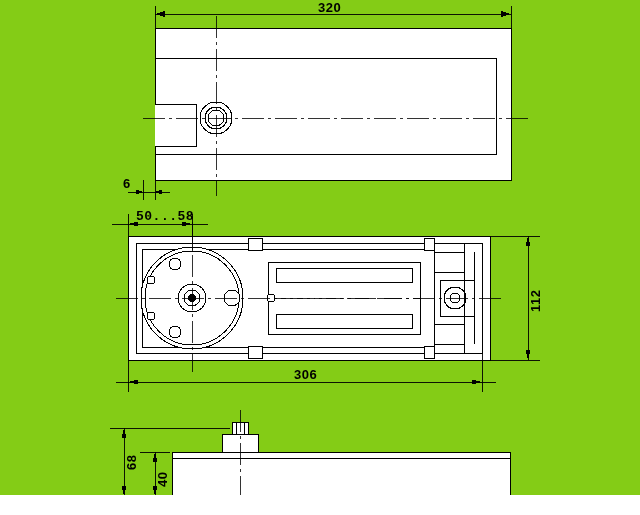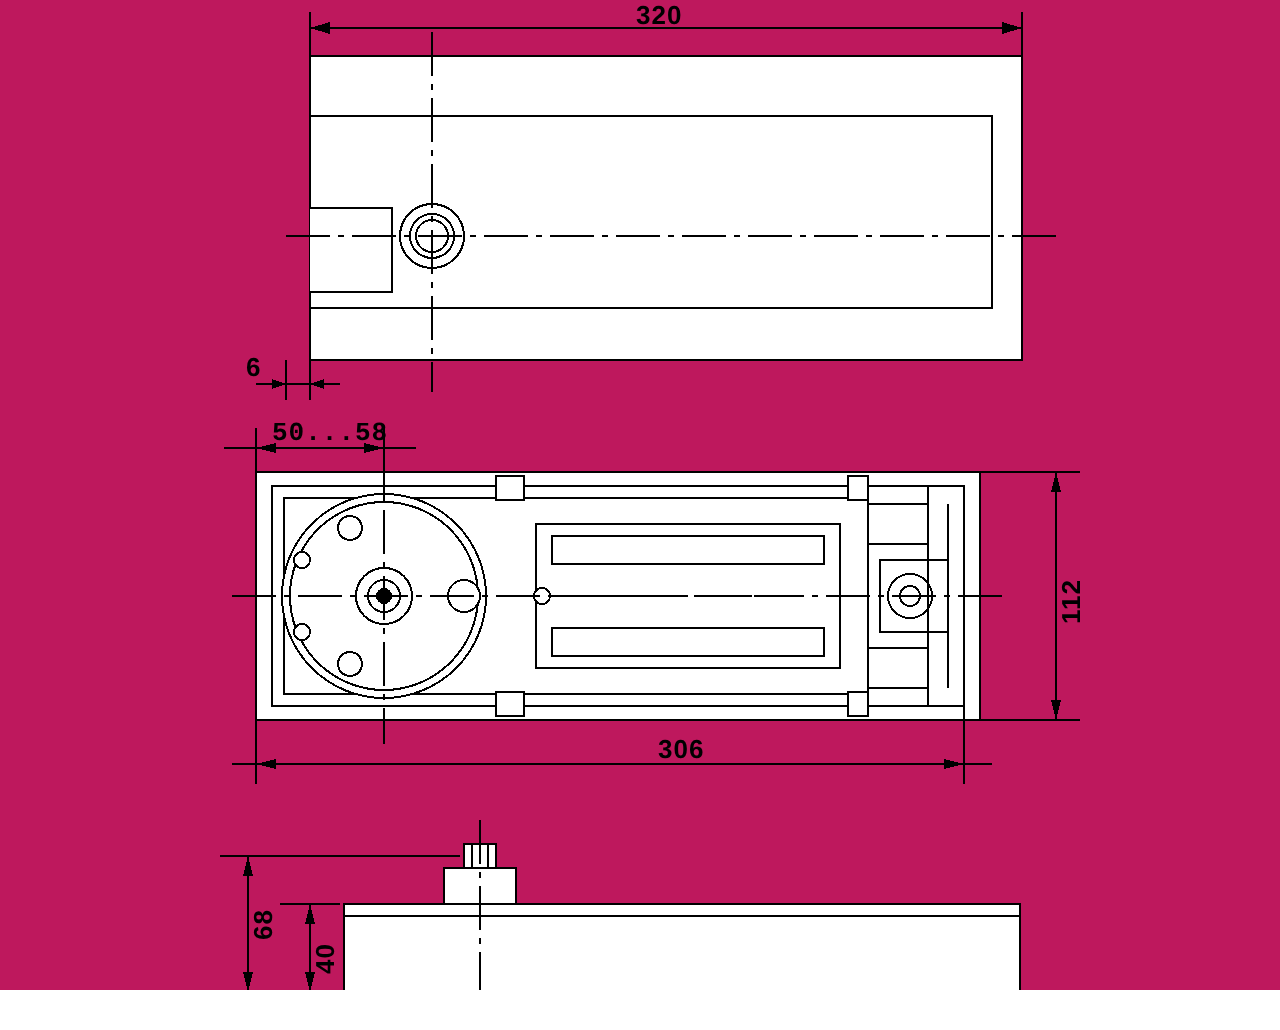--- a/index.html
+++ b/index.html
@@ -4,21 +4,21 @@
 <style>
   html, body {
     margin: 0;
     padding: 0;
     background: #ffffff;
   }
   #stage {
     position: relative;
     width: 640px;
     height: 495px;
-    background: #be185d;
+    background: #84cc16;
     font-family: "Liberation Sans", sans-serif;
     overflow: hidden;
   }
   #stage svg {
     position: absolute;
     left: 0;
     top: 0;
     width: 640px;
     height: 515px;
   }
@@ -181,19 +181,19 @@
   </svg>
 
   <div class="dim-text" style="left:318px; top:0px;">320</div>
 
   <div class="dim-text" style="left:123px; top:176px;">6</div>
 
   <div class="dim-text" style="left:136px; top:209px;font-family:Liberation Mono, monospace;">50...58</div>
 
   <div class="dim-text vert" style="left:528px; top:312px;">112</div>
 
-  <div class="dim-text" style="left:294px; top:367px;margin-left:35px;">306</div>
+  <div class="dim-text" style="left:294px; top:367px;">306</div>
 
   <div class="dim-text vert" style="left:124px; top:470px;">68</div>
 
   <div class="dim-text vert" style="left:155px; top:487px;">40</div>
 
 </div>
 
 </body></html>

